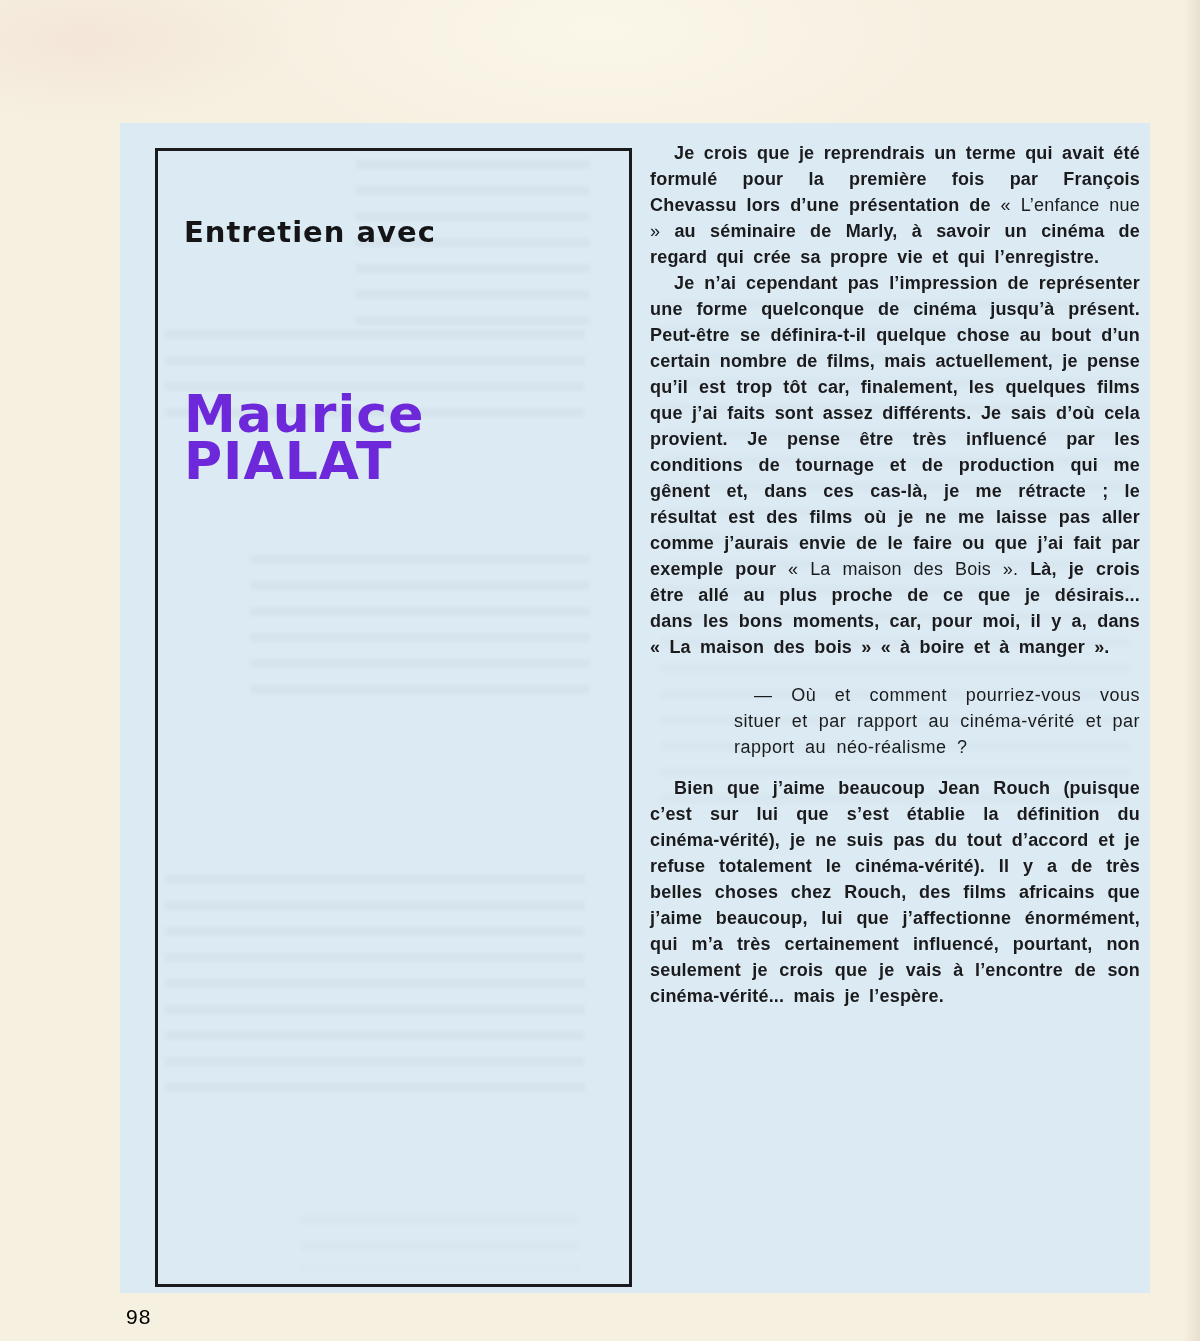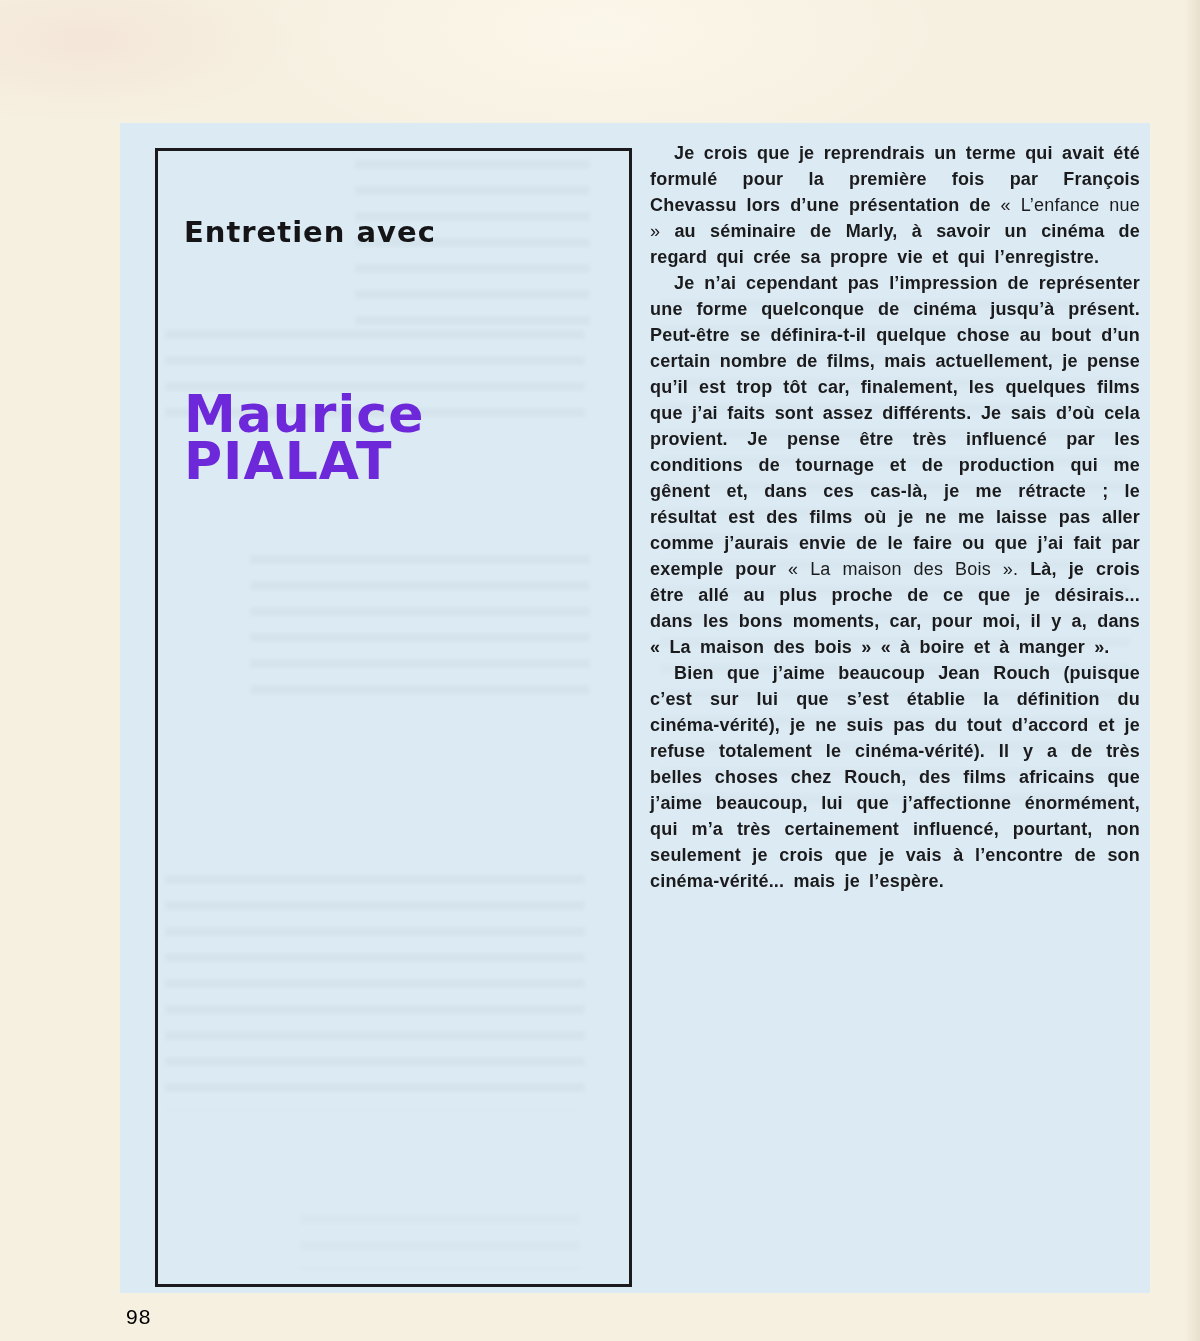--- a/index.html
+++ b/index.html
@@ -136,16 +136,17 @@
   <div class="kicker">Entretien avec</div>
   <div class="headline">
     <span class="line">Maurice</span>
     <span class="line">PIALAT</span>
   </div>
 </div>
 
 <div class="interview-column">
     <p class="answer"><span class="seg-bold">Je crois que je reprendrais un terme qui avait été formulé pour la première fois par François Chevassu lors d’une présentation de </span><span class="seg-regular">« L’enfance nue »</span><span class="seg-bold"> au séminaire de Marly, à savoir un cinéma de regard qui crée sa propre vie et qui l’enregistre.</span></p>
     <p class="answer"><span class="seg-bold">Je n’ai cependant pas l’impression de représenter une forme quelconque de cinéma jusqu’à présent. Peut-être se définira-t-il quelque chose au bout d’un certain nombre de films, mais actuellement, je pense qu’il est trop tôt car, finalement, les quelques films que j’ai faits sont assez différents. Je sais d’où cela provient. Je pense être très influencé par les conditions de tournage et de production qui me gênent et, dans ces cas-là, je me rétracte ; le résultat est des films où je ne me laisse pas aller comme j’aurais envie de le faire ou que j’ai fait par exemple pour </span><span class="seg-regular">« La maison des Bois ».</span><span class="seg-bold"> Là, je crois être allé au plus proche de ce que je désirais... dans les bons moments, car, pour moi, il y a, dans « La maison des bois » « à boire et à manger ».</span></p>
+    <p class="question"><span class="seg-regular">— Où et comment pourriez-vous vous situer et par rapport au cinéma-vérité et par rapport au néo-réalisme ?</span></p>
     <p class="answer"><span class="seg-bold">Bien que j’aime beaucoup Jean Rouch (puisque c’est sur lui que s’est établie la définition du cinéma-vérité), je ne suis pas du tout d’accord et je refuse totalement le cinéma-vérité). Il y a de très belles choses chez Rouch, des films africains que j’aime beaucoup, lui que j’affectionne énormément, qui m’a très certainement influencé, pourtant, non seulement je crois que je vais à l’encontre de son cinéma-vérité... mais je l’espère.</span></p>
   </div>
 
 <div class="folio">98</div>
 
 </body></html>

